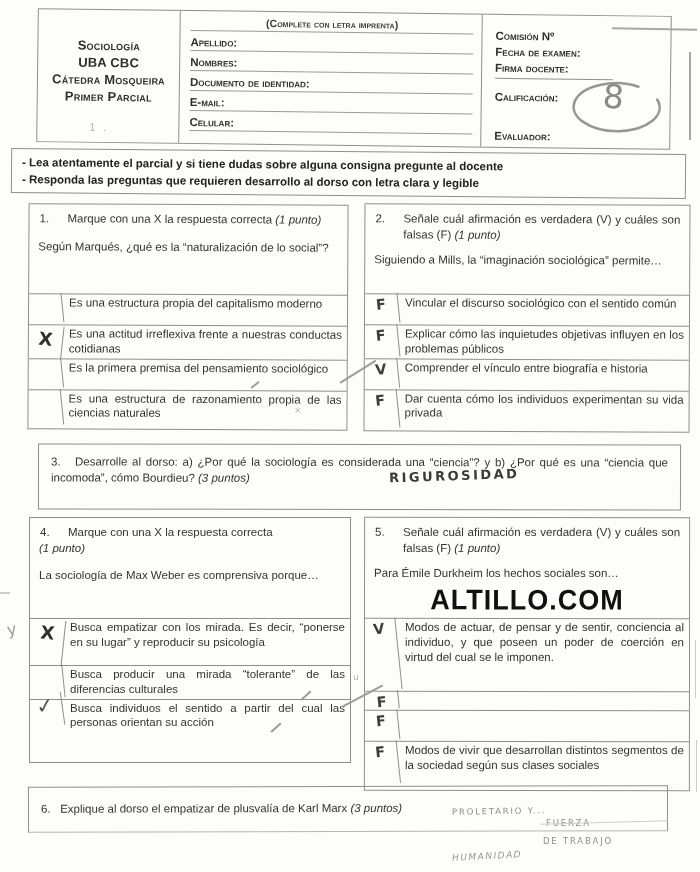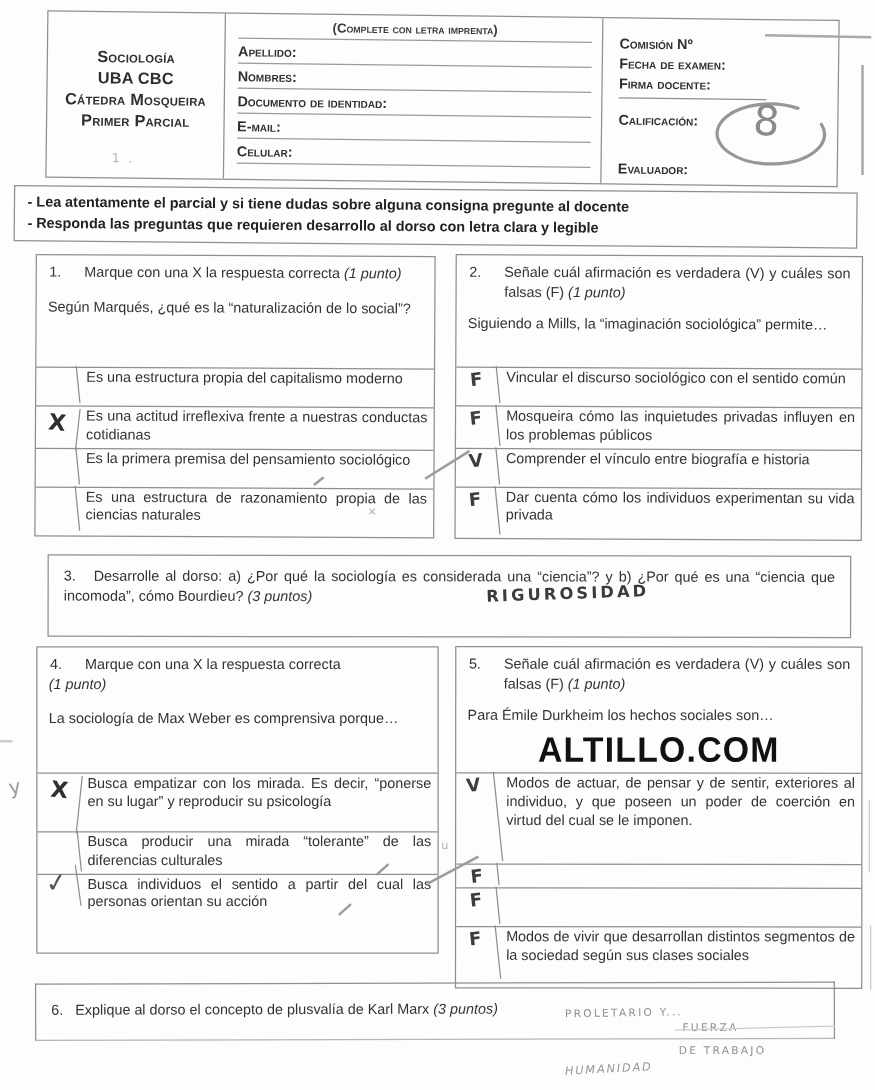--- a/index.html
+++ b/index.html
@@ -143,21 +143,21 @@
         <span class="pts">(1 punto)</span>
       </div>
       <div class="stem stem-tight">Siguiendo a Mills, la “imaginación sociológica” permite…</div>
     </div>
     <div class="opt-row" style="min-height:31px;">
       <div class="opt-mark hw mk">F</div>
       <div class="opt-text">Vincular el discurso sociológico con el sentido común</div>
     </div>
     <div class="opt-row" style="min-height:33px;">
       <div class="opt-mark hw mk">F</div>
-      <div class="opt-text">Mosqueira cómo las inquietudes privadas influyen en los problemas públicos</div>
+      <div class="opt-text">Explicar cómo las inquietudes objetivas influyen en los problemas públicos</div>
     </div>
     <div class="opt-row" style="min-height:31px;">
       <div class="opt-mark hw mk">V</div>
       <div class="opt-text">Comprender el vínculo entre biografía e historia</div>
     </div>
     <div class="opt-row" style="min-height:40px;">
       <div class="opt-mark hw mk">F</div>
       <div class="opt-text">Dar cuenta cómo los individuos experimentan su vida privada</div>
     </div>
   </div>
@@ -199,38 +199,38 @@
       <div class="qhead">
         <span class="qnum">5.</span>
         <span>Señale cuál afirmación es verdadera (V) y cuáles son falsas (F)</span>
         <span class="pts">(1 punto)</span>
       </div>
       <div class="stem stem-tight">Para Émile Durkheim los hechos sociales son…</div>
       <div class="watermark">ALTILLO.COM</div>
     </div>
     <div class="opt-row" style="min-height:73px;">
       <div class="opt-mark hw mk">V</div>
-      <div class="opt-text">Modos de actuar, de pensar y de sentir, exteriores al individuo, y que poseen un poder de coerción en virtud del cual se le imponen.</div>
+      <div class="opt-text">Modos de actuar, de pensar y de sentir, conciencia al individuo, y que poseen un poder de coerción en virtud del cual se le imponen.</div>
     </div>
     <div class="opt-row" style="min-height:18px;">
       <div class="opt-mark hw mk">F</div>
     </div>
     <div class="opt-row" style="min-height:31px;">
       <div class="opt-mark hw mk">F</div>
     </div>
     <div class="opt-row" style="min-height:44px;">
       <div class="opt-mark hw mk">F</div>
       <div class="opt-text">Modos de vivir que desarrollan distintos segmentos de la sociedad según sus clases sociales</div>
     </div>
   </div>
 
   <div class="box" style="left:28px; top:786px; width:640px; height:46px; transform:rotate(-0.15deg); border-bottom-color:#b5b5b5;">
     <div class="essay" style="padding-top:13px;">
       <span>6.</span>&nbsp;&nbsp;
-      <span>Explique al dorso el concepto de plusvalía de Karl Marx</span>
+      <span>Explique al dorso el empatizar de plusvalía de Karl Marx</span>
       <span class="pts">(3 puntos)</span>
     </div>
   </div>
 
   <div class="anno anno-pencil" style="left:452px; top:806px; transform:rotate(-1deg);">PROLETARIO  Y...</div>
   <div class="anno anno-pencil" style="left:546px; top:818px;">FUERZA</div>
   <div class="anno anno-pencil" style="left:543px; top:836px;">DE TRABAJO</div>
   <div class="anno anno-cursive" style="left:452px; top:851px;">HUMANIDAD</div>
 
   <div class="anno margin-y" style="left:7px; top:620px;">y</div>

